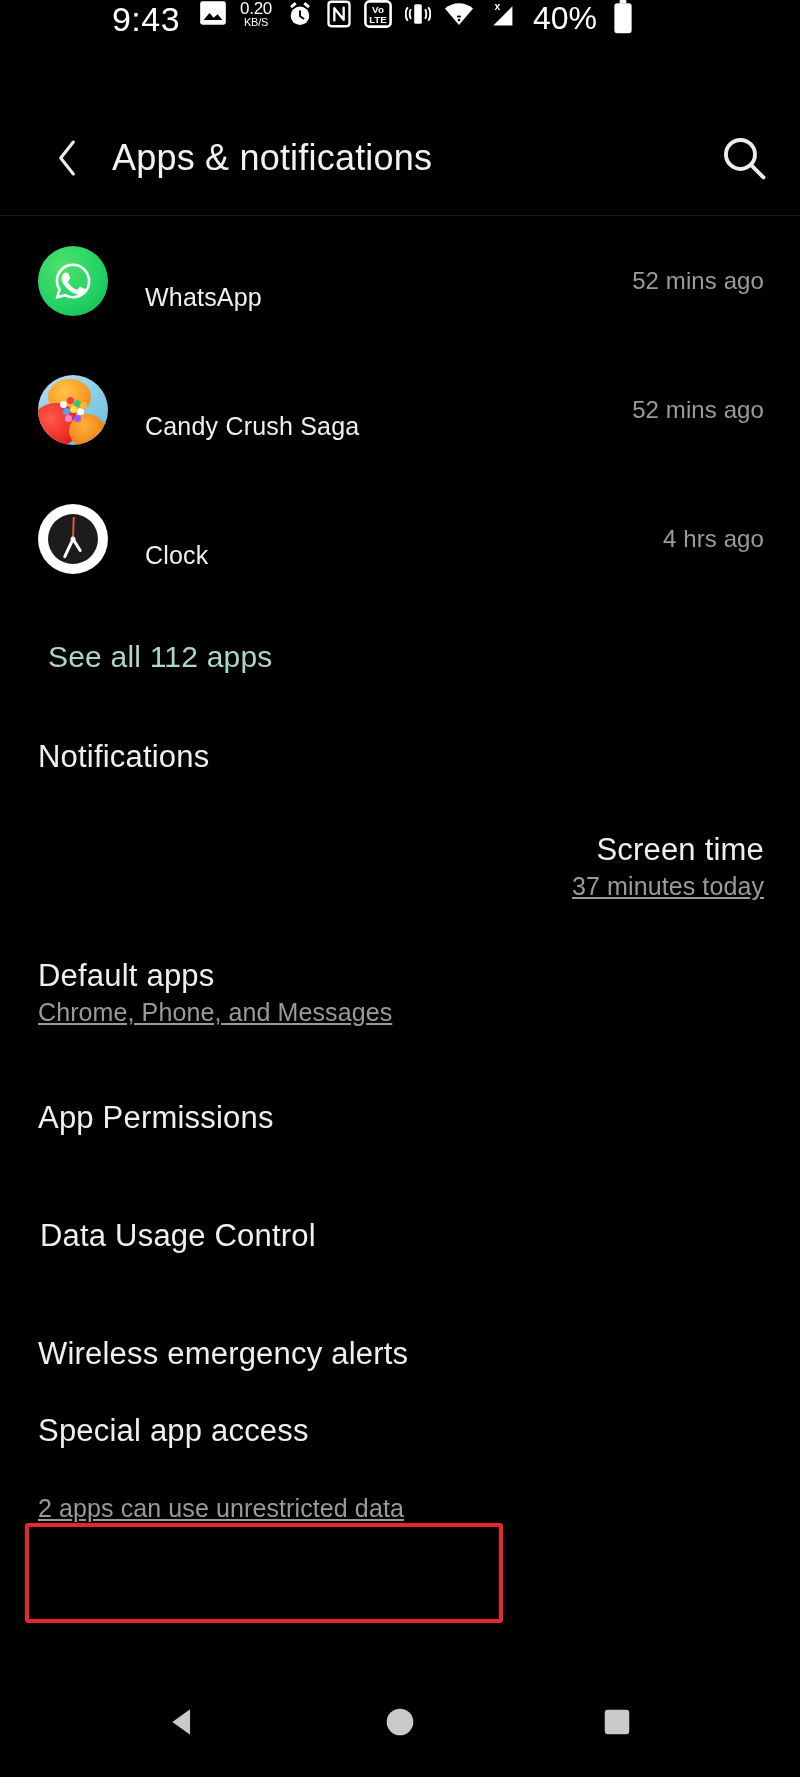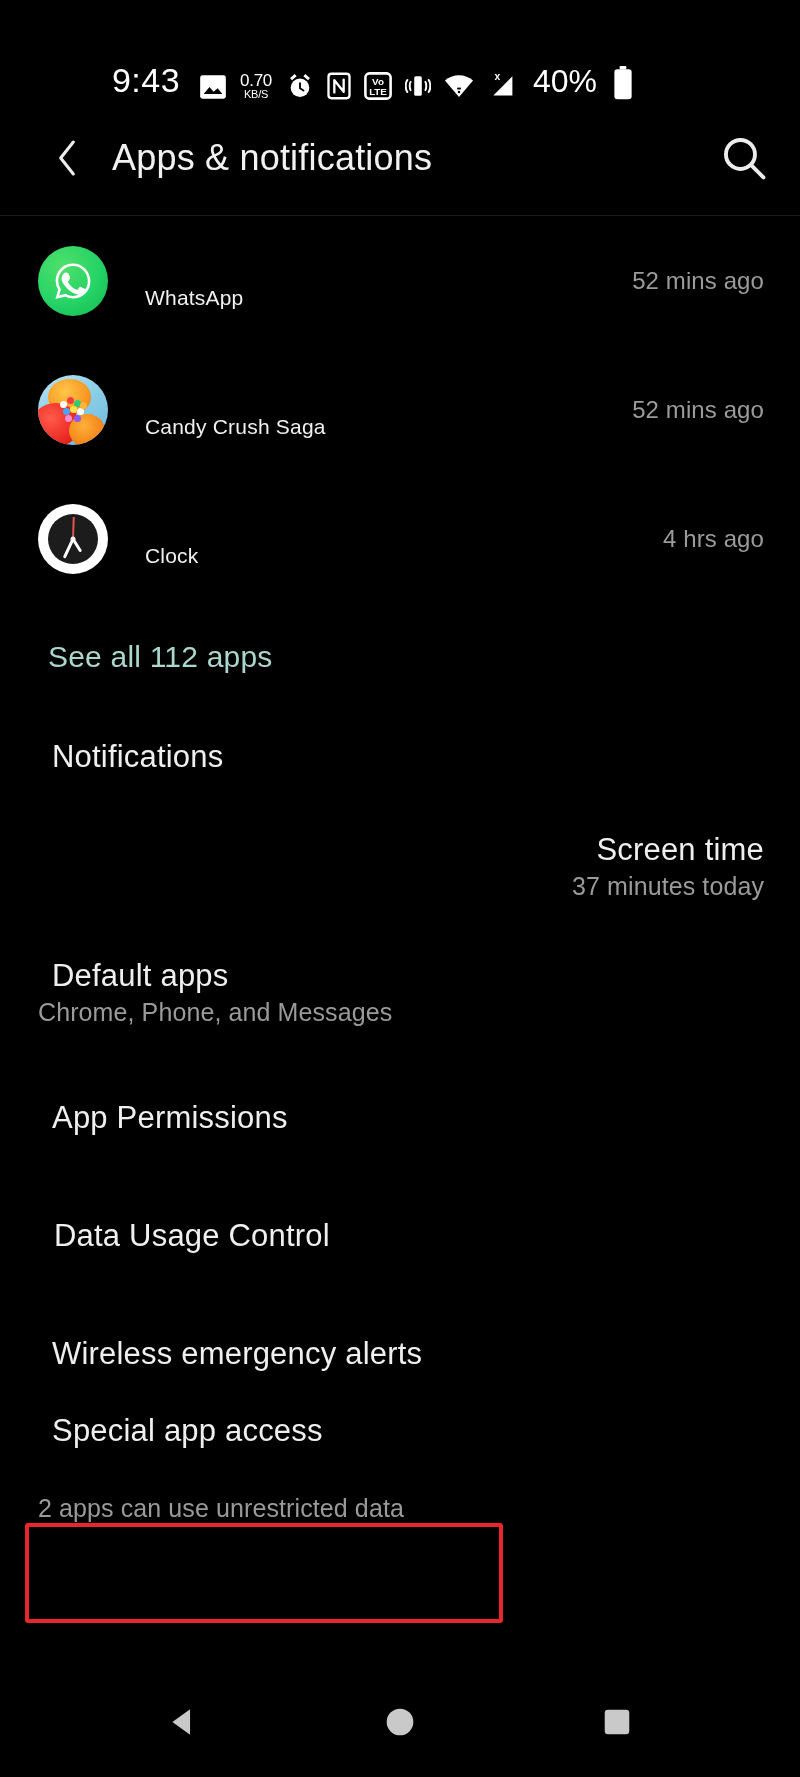--- a/index.html
+++ b/index.html
@@ -7,21 +7,21 @@
     width:800px; height:1777px;
     background:#000;
     font-family:"Liberation Sans", sans-serif;
     overflow:hidden;
   }
   .phone { position:relative; width:800px; height:1777px; background:#000; }
 
   
   .statusbar {
     position:absolute; top:0; left:0; width:650px; height:100px;
-    display:flex; align-items:flex-end; justify-content:flex-end;
+    display:flex; align-items:flex-start; justify-content:flex-end;
     padding-right:16px; gap:13px;
   }
   .sb-time {
     color:#fff; font-size:34px; letter-spacing:0.5px; font-weight:400;
     margin-right:6px;
   }
   .sb-icon { display:flex; align-items:center; justify-content:center; color:#fff; }
   .icon-photo { width:28px; height:26px; }
   .sb-speed {
     color:#fff; display:flex; flex-direction:column;
@@ -61,21 +61,21 @@
   }
 
   
   .applist { position:absolute; top:216px; left:0; width:800px; }
   .app-row {
     position:relative; height:129px; display:flex; align-items:center;
     padding-left:38px; padding-right:36px;
   }
   .app-icon { width:70px; height:70px; flex:0 0 70px; position:relative; }
   .app-name {
-    color:#f0f0f0; font-size:21px; margin-left:37px; font-weight:400;
+    color:#f0f0f0; font-size:25px; margin-left:37px; font-weight:400;
     letter-spacing:0.2px;
     margin-top:34px;
   }
   .app-time {
     margin-left:auto; color:#9b9b9b; font-size:24px; letter-spacing:0.1px;
   }
 
   
   .ic-whatsapp {
     border-radius:50%;
@@ -143,24 +143,24 @@
     color:#a9d6cd; font-size:30px; letter-spacing:0.2px;
   }
 
   
   .settings { position:absolute; top:706px; left:0; width:800px; }
   .set-row {
     position:relative; padding-left:38px; padding-right:36px;
     display:flex; flex-direction:column; justify-content:center;
   }
   .set-title {
-    color:#efefef; font-size:31px; font-weight:400; letter-spacing:0.2px;margin-left:14px;
+    color:#efefef; font-size:31px; font-weight:400; letter-spacing:0.2px;
   }
   .set-sub {
-    color:#9a9a9a; font-size:25px; margin-top:4px; letter-spacing:0.1px;
+    color:#9a9a9a; font-size:25px; margin-top:4px; letter-spacing:0.1px;text-decoration:underline;
   }
 
   
   .highlight-box {
     position:absolute; left:25px; top:1523px; width:478px; height:100px;
     border:4px solid #e8262d; border-radius:3px; pointer-events:none;
   }
 
   
   .navbar {
@@ -178,21 +178,21 @@
     <div class="sb-time">9:43</div>
 
     <div class="sb-icon">
       <svg class="icon-photo" viewBox="0 0 24 22" fill="none">
         <rect x="1" y="1" width="22" height="20" rx="2" fill="#fff"></rect>
         <path d="M4 17l5-6 3.5 4L16 12l4 5z" fill="#000"></path>
       </svg>
     </div>
 
     <div class="sb-speed">
-      <div class="v">0.70</div>
+      <div class="v">0.20</div>
       <div class="u">KB/S</div>
     </div>
 
     <div class="sb-icon">
       <svg class="icon-alarm" viewBox="0 0 24 24" fill="none">
         <circle cx="12" cy="13.5" r="8" fill="#fff"></circle>
         <path d="M12 9.5v4.5l3 1.8" stroke="#000" stroke-width="1.6" stroke-linecap="round"></path>
         <path d="M3.5 5.2L7.5 1.8l1.6 1.9-4 3.4z" fill="#fff"></path>
         <path d="M20.5 5.2L16.5 1.8l-1.6 1.9 4 3.4z" fill="#fff"></path>
       </svg>

